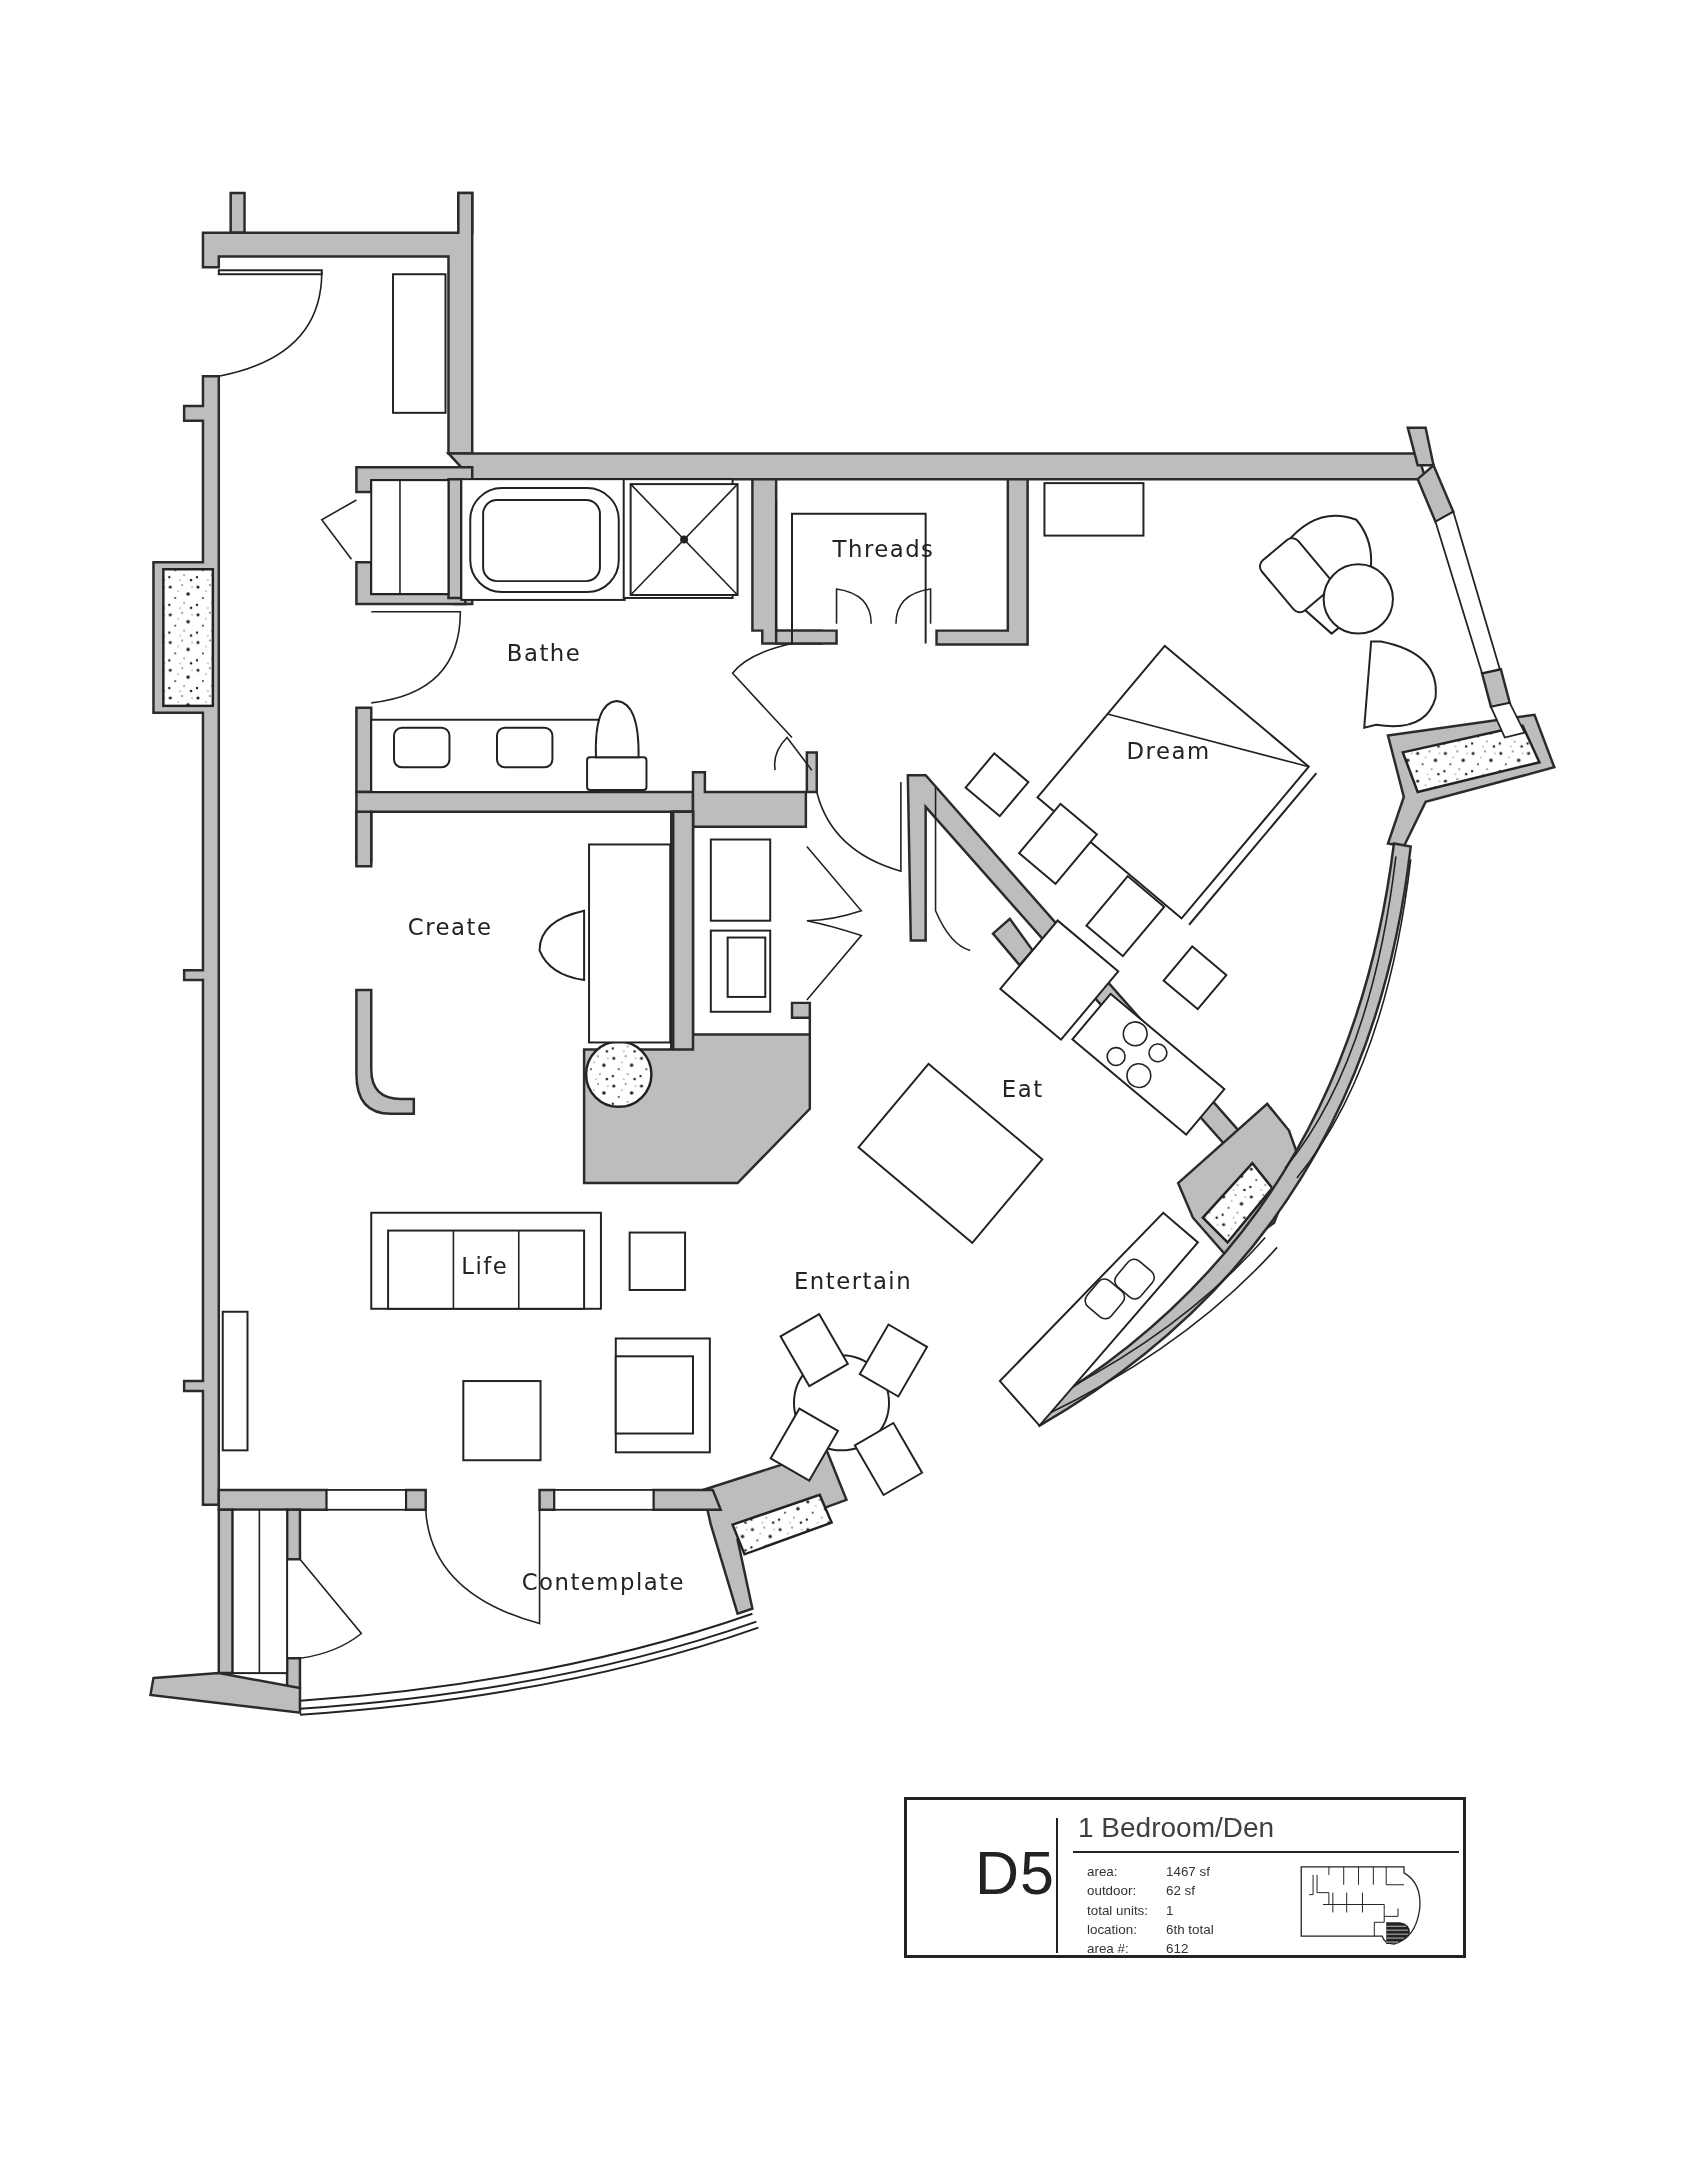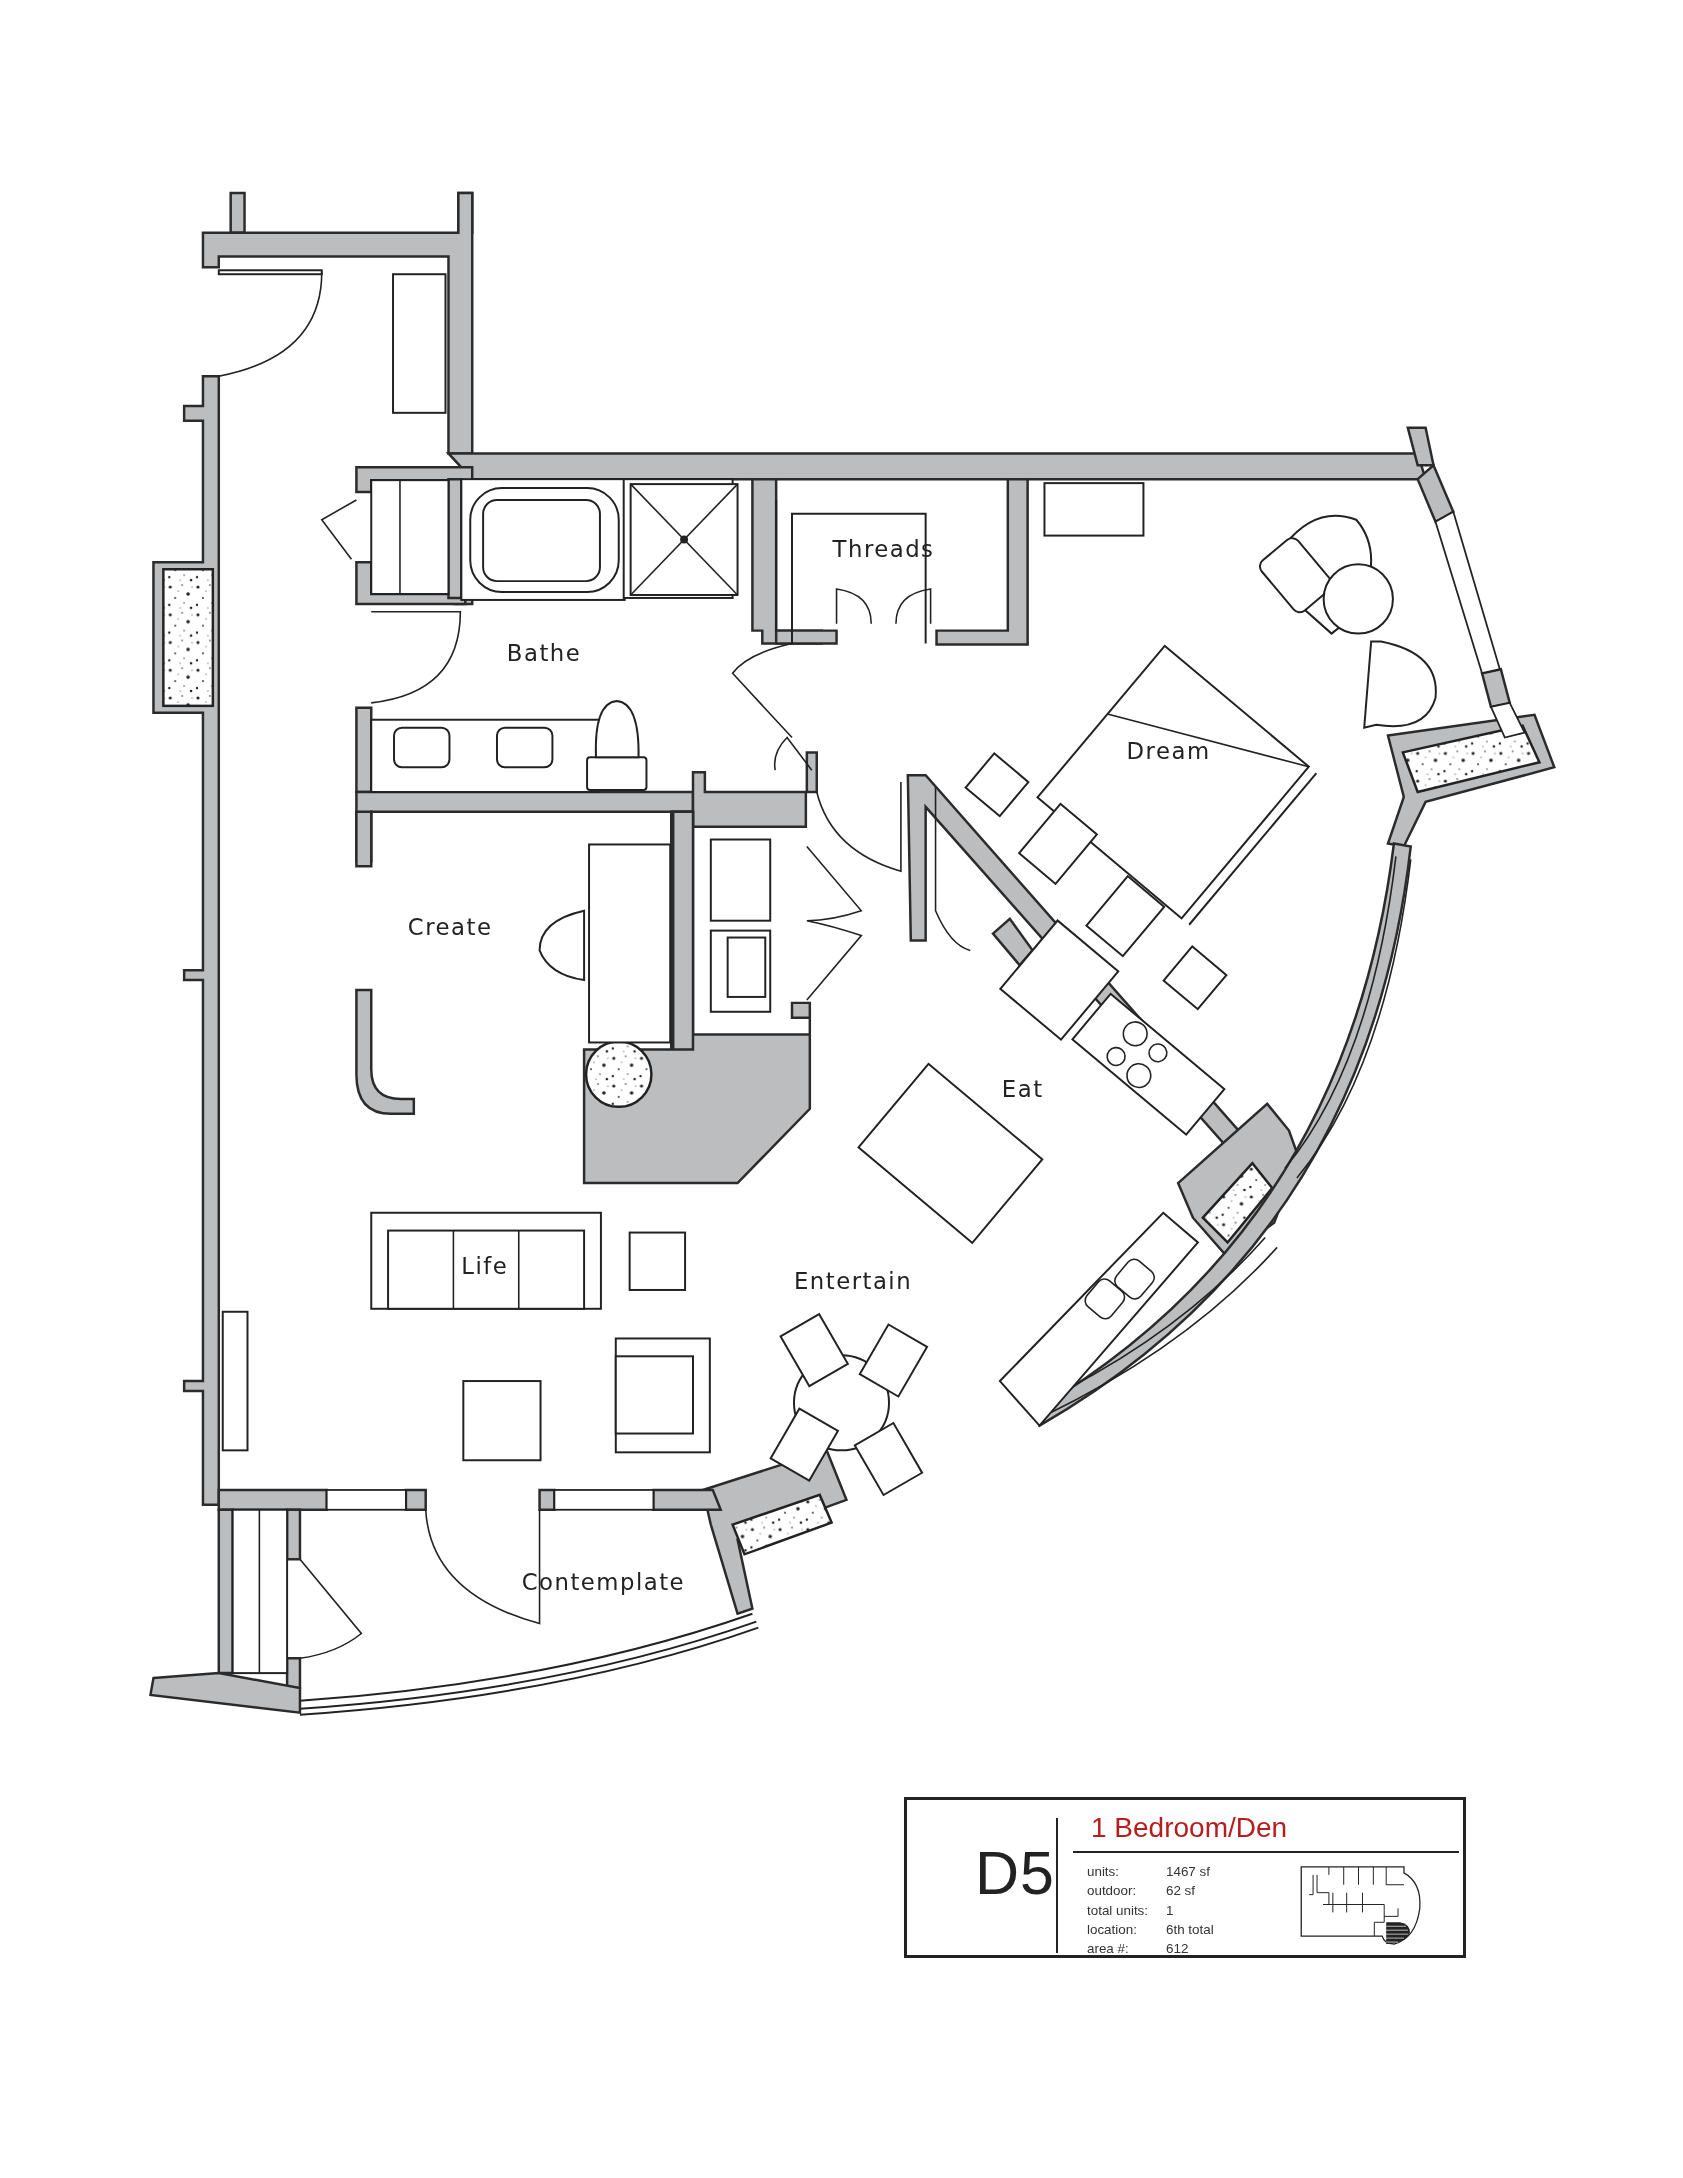--- a/index.html
+++ b/index.html
@@ -16,21 +16,21 @@
   .info-box {
     position: absolute; left: 904px; top: 1797px; width: 562px; height: 161px;
     border: 3px solid #222; box-sizing: border-box; background: #fff;
   }
   .info-code {
     position: absolute; left: 30px; top: 38px; font-size: 61px; color: #222;
     font-family: "Liberation Sans", sans-serif; letter-spacing: 1px; margin-left: 38px;
   }
   .info-divider { position: absolute; left: 149px; top: 18px; width: 2px; height: 135px; background: #222; }
   .info-title {
-    position: absolute; left: 184px; top: 12px; font-size: 28px; color: #b91c1c;
+    position: absolute; left: 171px; top: 12px; font-size: 28px; color: #404040;
     font-family: "Liberation Sans", sans-serif;
     text-align: right;
   }
   .info-rule { position: absolute; left: 166px; top: 51px; width: 386px; height: 2px; background: #222; }
   .info-table { position: absolute; left: 180px; top: 62px; font-size: 13.4px; color: #333; line-height: 19.3px; }
   .info-row { display: flex; }
   .info-key { width: 79px; }
   .info-val { }
   .keyplan { position: absolute; left: 392px; top: 65px; width: 124px; height: 81px; }
 </style>
@@ -259,21 +259,21 @@
   </g>
 </svg>
 
 <div class="info-box">
   <div class="info-code">D5</div>
   <div class="info-divider"></div>
   <div class="info-title">1 Bedroom/Den</div>
   <div class="info-rule"></div>
   <div class="info-table">
     <div class="info-row">
-      <span class="info-key">units:</span>
+      <span class="info-key">area:</span>
       <span class="info-val">1467 sf</span>
     </div>
     <div class="info-row">
       <span class="info-key">outdoor:</span>
       <span class="info-val">62 sf</span>
     </div>
     <div class="info-row">
       <span class="info-key">total units:</span>
       <span class="info-val">1</span>
     </div>

